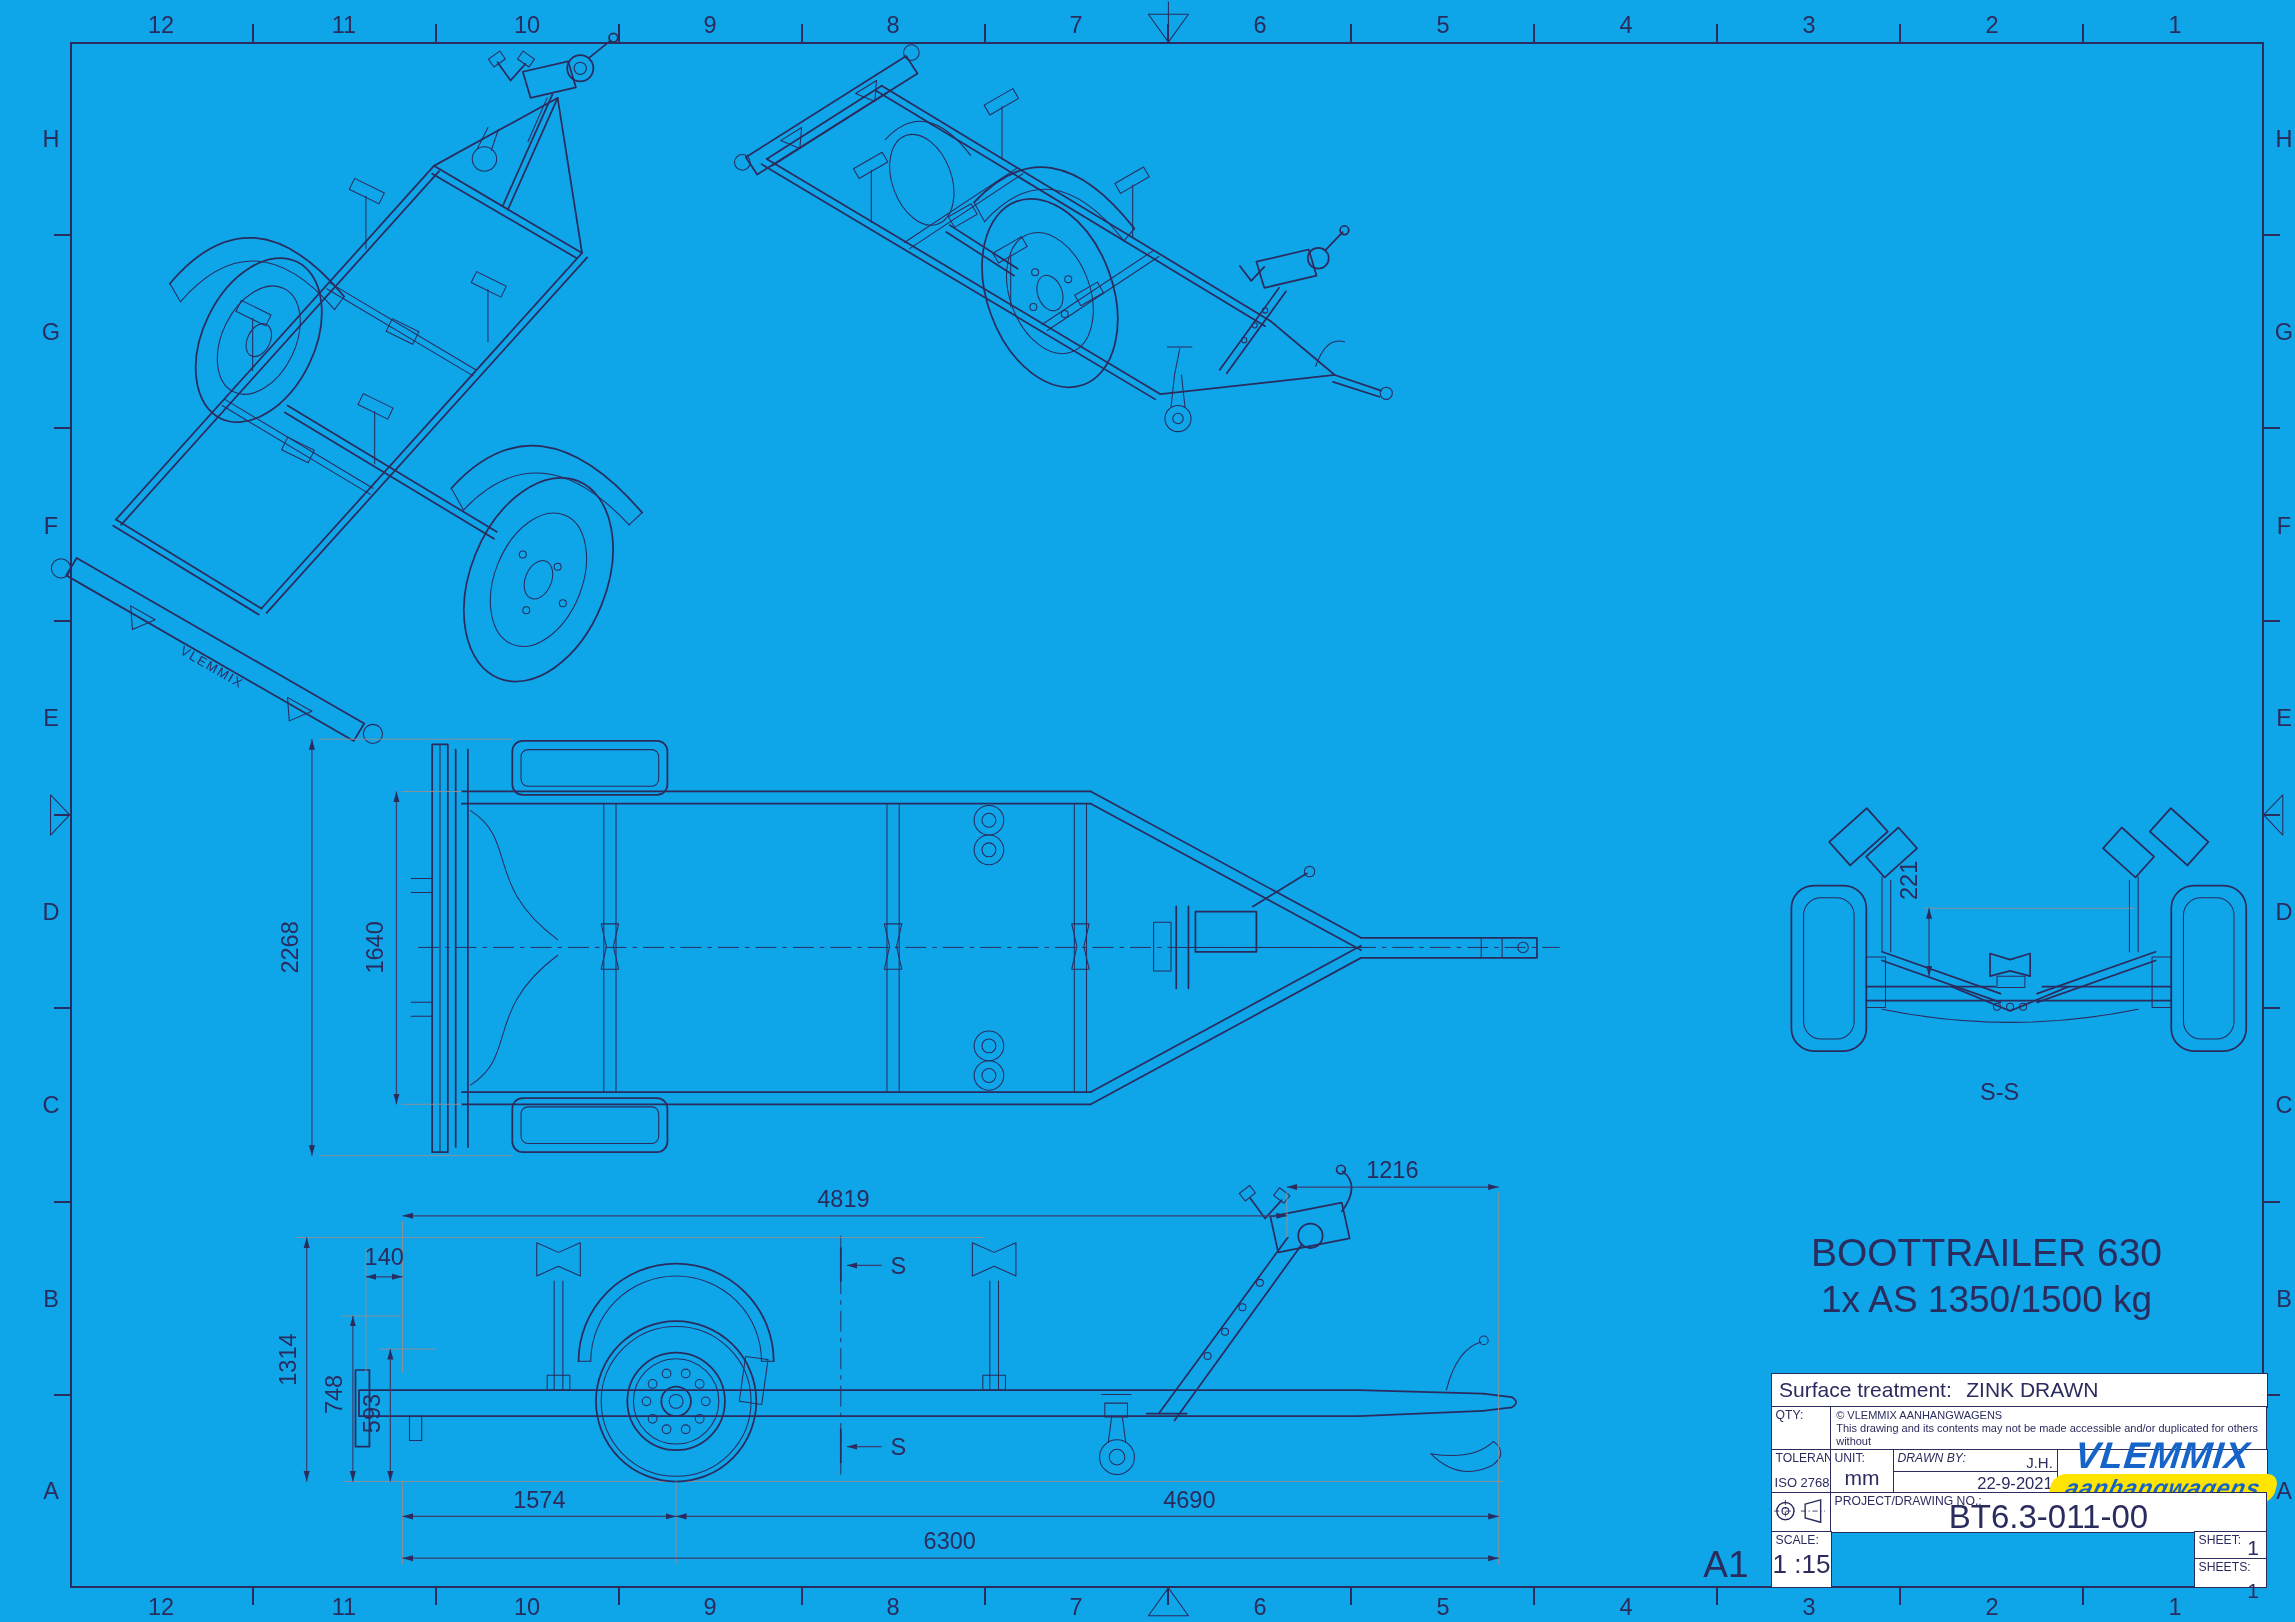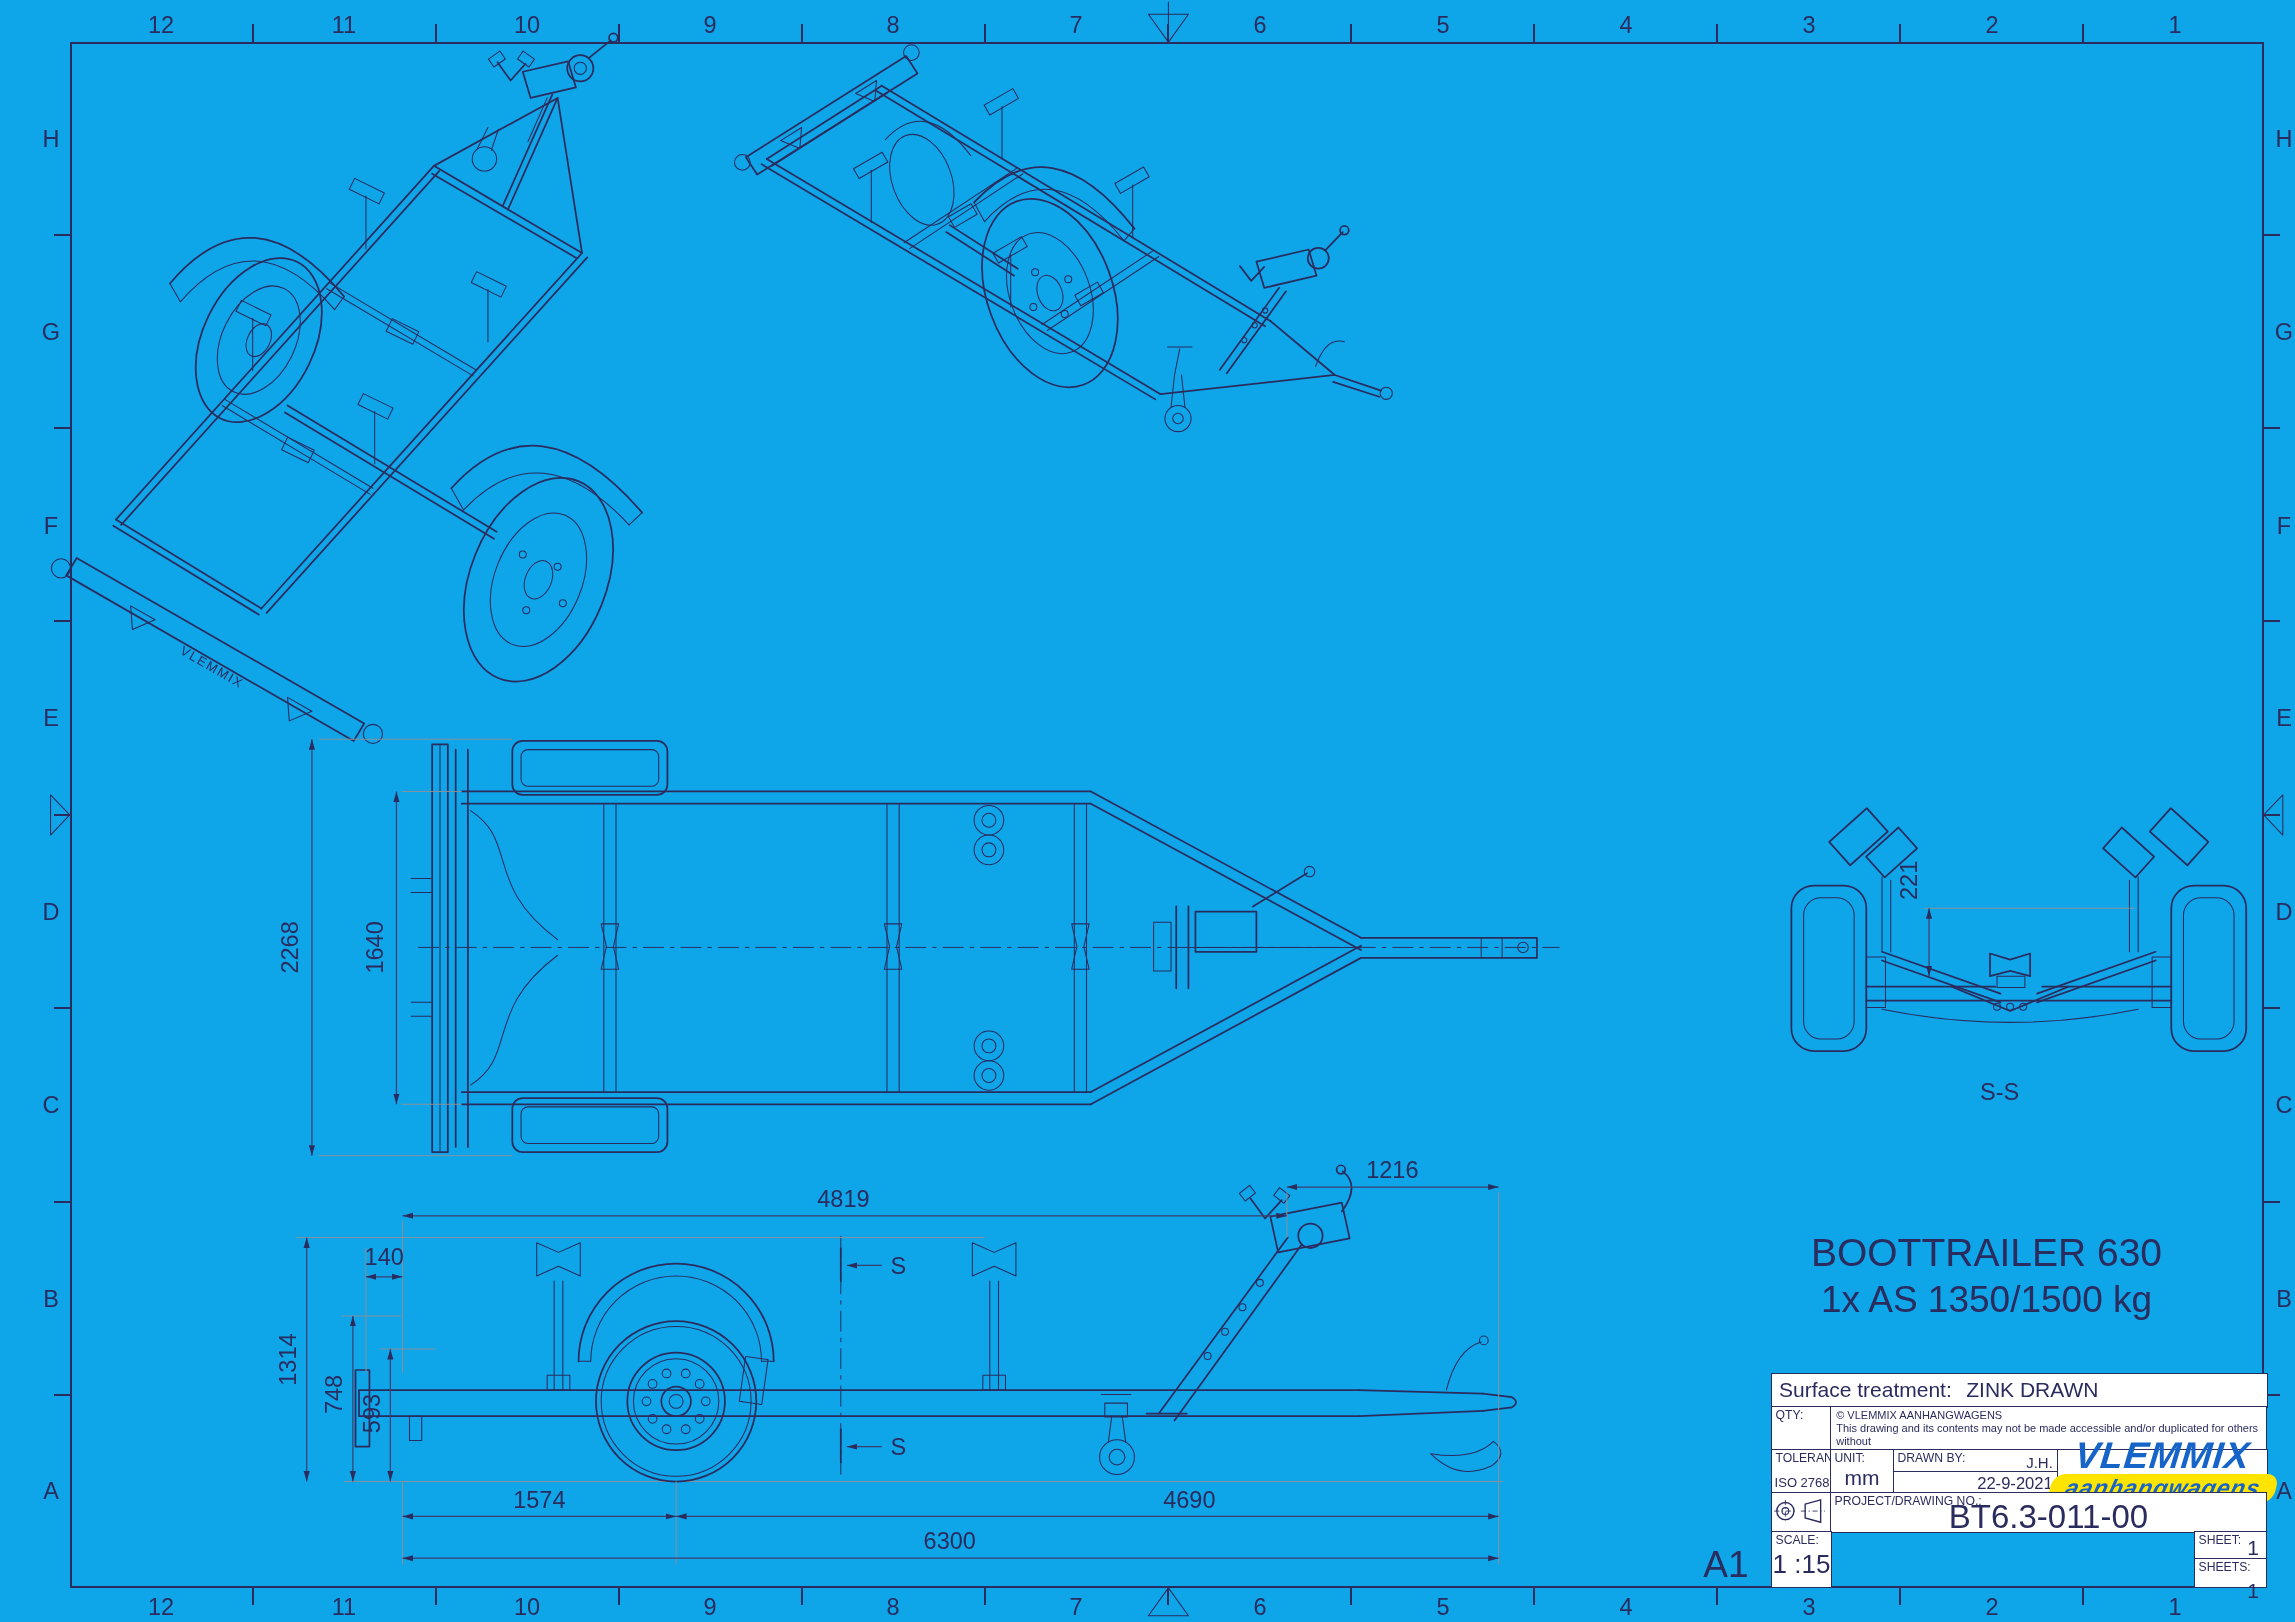--- a/index.html
+++ b/index.html
@@ -505,21 +505,21 @@
 
   <div class="tb-cell" style="left:1771px;top:1449px;width:61px;height:44px;">
     <span class="tb-label">TOLERANCE:</span>
     <span style="font-size:13px;position:absolute;left:2.6px;bottom:1.7px;white-space:nowrap;">ISO 2768-MK</span>
   </div>
   <div class="tb-cell" style="left:1830px;top:1449px;width:64px;height:44px;">
     <span class="tb-label">UNIT:</span>
     <div class="tb-center" style="bottom:1.7px;font-size:21px;">mm</div>
   </div>
   <div class="tb-cell" style="left:1893px;top:1449px;width:166px;height:23.5px;">
-    <span class="tb-label" style="float:left;">DRAWN BY:</span>
+    <span class="tb-label" style="float:left;font-style:italic;">DRAWN BY:</span>
     <span style="float:right;font-size:15px;padding:3.5px 5.2px 0 0;">J.H.</span>
   </div>
   <div class="tb-cell" style="left:1893px;top:1471px;width:166px;height:22.7px;">
     <span class="tb-label" style="float:left;margin-top:40px;">DATE:</span>
     <span style="float:right;font-size:16.6px;padding:1.7px 5.2px 0 0;">22-9-2021</span>
   </div>
   <div class="tb-cell" style="left:2057px;top:1449px;width:211px;height:44px;">
     <div id="logo-box" style="width:100%;height:100%;">
       <div id="logo-name">VLEMMIX</div>
       <div id="logo-band">

